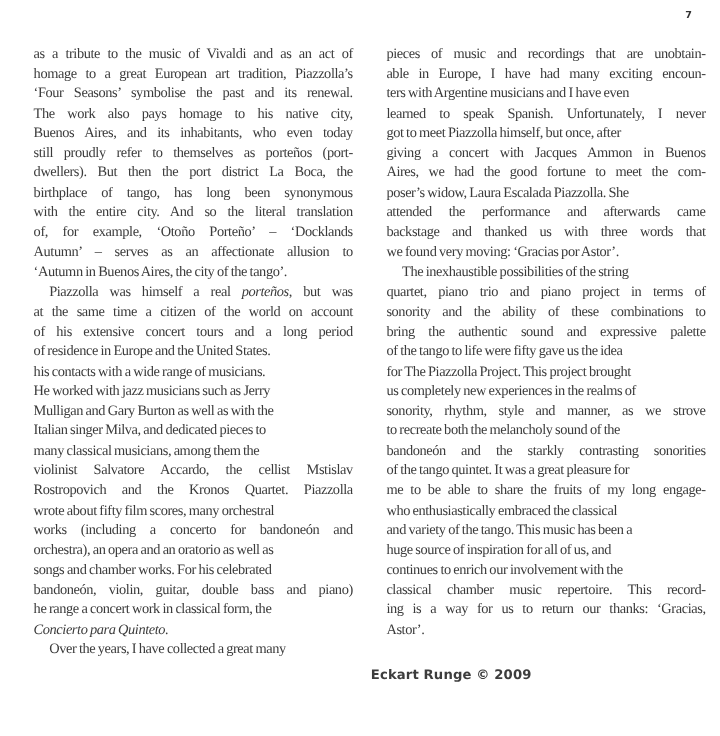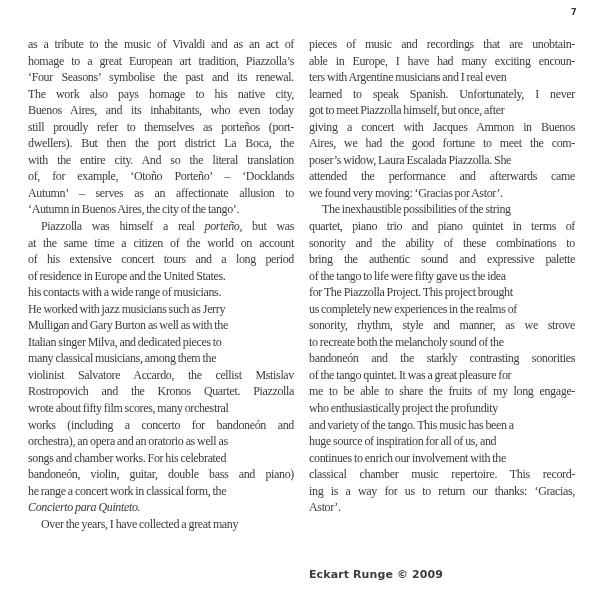--- a/index.html
+++ b/index.html
@@ -9,49 +9,50 @@
     font-family: "DejaVu Sans", sans-serif; font-weight: bold;
     font-size: 8px; color: #333;
   }
   .column {
     position: absolute; top: 36px; width: 266px;
     font-family: Liberation Serif, serif; font-size: 12px;
     line-height: 16.55px; color: #3b3b3b;
     letter-spacing: -0.35px; word-spacing: -0.5px;
   }
   .col-left { left: 28px; }
-  .col-right { left: 309px; }
+  .col-right { left: 322px; }
   .line { display: block; white-space: nowrap; text-align: justify; text-align-last: justify; height: 16.55px; overflow: visible; }
   .line.last { text-align-last: left; }
   .indent { padding-left: 13px; }
   em { font-style: italic; }
   .signature {
-    position: absolute; left: 309px; top: 568px;
+    position: absolute; left: 309px; top: 556px;
     font-family: "DejaVu Sans", sans-serif; font-size: 11px;
     font-weight: bold; color: #3d3d3d; letter-spacing: 0.1px;
   }
 </style>
 </head>
 <body>
 
 <div class="page-number">7</div>
 
 <div class="column col-left">
   <span class="line">as a tribute to the music of Vivaldi and as an act of</span>
   <span class="line">homage to a great European art tradition, Piazzolla’s</span>
   <span class="line">‘Four Seasons’ symbolise the past and its renewal.</span>
   <span class="line">The work also pays homage to his native city,</span>
   <span class="line">Buenos Aires, and its inhabitants, who even today</span>
   <span class="line">still proudly refer to themselves as porteños (port-</span>
   <span class="line">dwellers). But then the port district La Boca, the</span>
+  <span class="line">birthplace of tango, has long been synonymous</span>
   <span class="line">with the entire city. And so the literal translation</span>
   <span class="line">of, for example, ‘Otoño Porteño’ – ‘Docklands</span>
   <span class="line">Autumn’ – serves as an affectionate allusion to</span>
   <span class="line last">‘Autumn in Buenos Aires, the city of the tango’.</span>
-  <span class="line indent"><span>Piazzolla was himself a real </span><em>porteño</em><span>, but was</span></span>
+  <span class="line indent"><span>Piazzolla was himself a real </span><em>porteños</em><span>, but was</span></span>
   <span class="line">at the same time a citizen of the world on account</span>
   <span class="line">of his extensive concert tours and a long period</span>
   <span class="line last">of residence in Europe and the United States.</span>
   <span class="line last">his contacts with a wide range of musicians.</span>
   <span class="line last">He worked with jazz musicians such as Jerry</span>
   <span class="line last">Mulligan and Gary Burton as well as with the</span>
   <span class="line last">Italian singer Milva, and dedicated pieces to</span>
   <span class="line last">many classical musicians, among them the</span>
   <span class="line">violinist Salvatore Accardo, the cellist Mstislav</span>
   <span class="line">Rostropovich and the Kronos Quartet. Piazzolla</span>
@@ -61,41 +62,42 @@
   <span class="line last">songs and chamber works. For his celebrated</span>
   <span class="line">bandoneón, violin, guitar, double bass and piano)</span>
   <span class="line last">he range a concert work in classical form, the</span>
   <span class="line last"><em>Concierto para Quinteto.</em></span>
   <span class="line last indent">Over the years, I have collected a great many</span>
 </div>
 
 <div class="column col-right">
   <span class="line">pieces of music and recordings that are unobtain-</span>
   <span class="line">able in Europe, I have had many exciting encoun-</span>
-  <span class="line last">ters with Argentine musicians and I real even</span>
+  <span class="line last">ters with Argentine musicians and I have even</span>
   <span class="line">learned to speak Spanish. Unfortunately, I never</span>
   <span class="line last">got to meet Piazzolla himself, but once, after</span>
   <span class="line">giving a concert with Jacques Ammon in Buenos</span>
   <span class="line">Aires, we had the good fortune to meet the com-</span>
   <span class="line last">poser’s widow, Laura Escalada Piazzolla. She</span>
   <span class="line">attended the performance and afterwards came</span>
+  <span class="line">backstage and thanked us with three words that</span>
   <span class="line last">we found very moving: ‘Gracias por Astor’.</span>
   <span class="line last indent">The inexhaustible possibilities of the string</span>
-  <span class="line">quartet, piano trio and piano quintet in terms of</span>
+  <span class="line">quartet, piano trio and piano project in terms of</span>
   <span class="line">sonority and the ability of these combinations to</span>
   <span class="line">bring the authentic sound and expressive palette</span>
   <span class="line last">of the tango to life were fifty gave us the idea</span>
   <span class="line last">for The Piazzolla Project. This project brought</span>
   <span class="line last">us completely new experiences in the realms of</span>
   <span class="line">sonority, rhythm, style and manner, as we strove</span>
   <span class="line last">to recreate both the melancholy sound of the</span>
   <span class="line">bandoneón and the starkly contrasting sonorities</span>
   <span class="line last">of the tango quintet. It was a great pleasure for</span>
   <span class="line">me to be able to share the fruits of my long engage-</span>
-  <span class="line last">who enthusiastically project the profundity</span>
+  <span class="line last">who enthusiastically embraced the classical</span>
   <span class="line last">and variety of the tango. This music has been a</span>
   <span class="line last">huge source of inspiration for all of us, and</span>
   <span class="line last">continues to enrich our involvement with the</span>
   <span class="line">classical chamber music repertoire. This record-</span>
   <span class="line">ing is a way for us to return our thanks: ‘Gracias,</span>
   <span class="line last">Astor’.</span>
 </div>
 
 <div class="signature">Eckart Runge © 2009</div>
 

